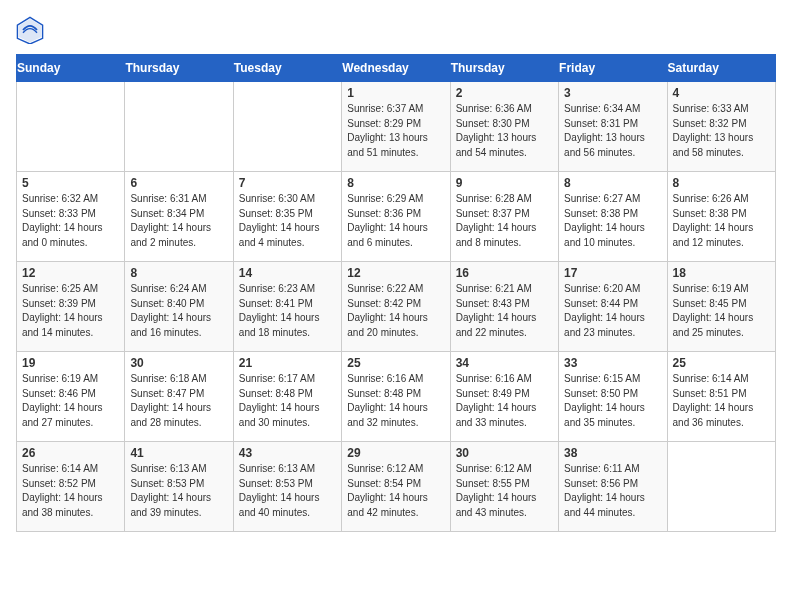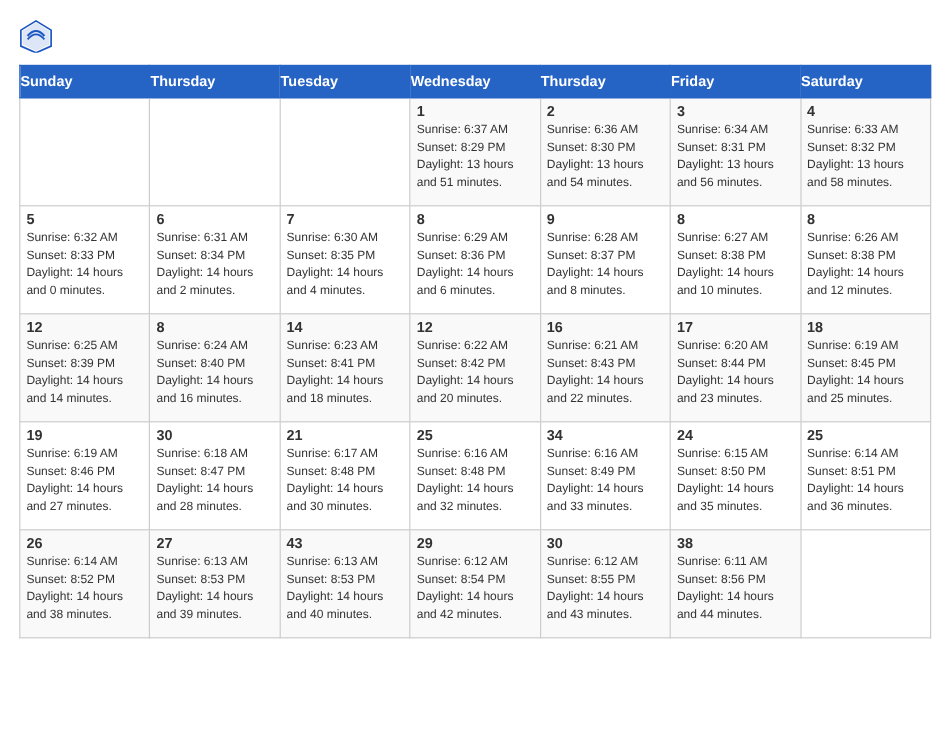--- a/index.html
+++ b/index.html
@@ -221,35 +221,35 @@
         </td>
         <td>
           <span class="day-number">25</span>
           <div class="cell-info">Sunrise: 6:16 AM<br>Sunset: 8:48 PM<br>Daylight: 14 hours<br>and 32 minutes.</div>
         </td>
         <td>
           <span class="day-number">34</span>
           <div class="cell-info">Sunrise: 6:16 AM<br>Sunset: 8:49 PM<br>Daylight: 14 hours<br>and 33 minutes.</div>
         </td>
         <td>
-          <span class="day-number">24</span>
+          <span class="day-number">33</span>
           <div class="cell-info">Sunrise: 6:15 AM<br>Sunset: 8:50 PM<br>Daylight: 14 hours<br>and 35 minutes.</div>
         </td>
         <td>
           <span class="day-number">25</span>
           <div class="cell-info">Sunrise: 6:14 AM<br>Sunset: 8:51 PM<br>Daylight: 14 hours<br>and 36 minutes.</div>
         </td>
       </tr>
       <tr>
         <td>
           <span class="day-number">26</span>
           <div class="cell-info">Sunrise: 6:14 AM<br>Sunset: 8:52 PM<br>Daylight: 14 hours<br>and 38 minutes.</div>
         </td>
         <td>
-          <span class="day-number">27</span>
+          <span class="day-number">41</span>
           <div class="cell-info">Sunrise: 6:13 AM<br>Sunset: 8:53 PM<br>Daylight: 14 hours<br>and 39 minutes.</div>
         </td>
         <td>
           <span class="day-number">43</span>
           <div class="cell-info">Sunrise: 6:13 AM<br>Sunset: 8:53 PM<br>Daylight: 14 hours<br>and 40 minutes.</div>
         </td>
         <td>
           <span class="day-number">29</span>
           <div class="cell-info">Sunrise: 6:12 AM<br>Sunset: 8:54 PM<br>Daylight: 14 hours<br>and 42 minutes.</div>
         </td>

